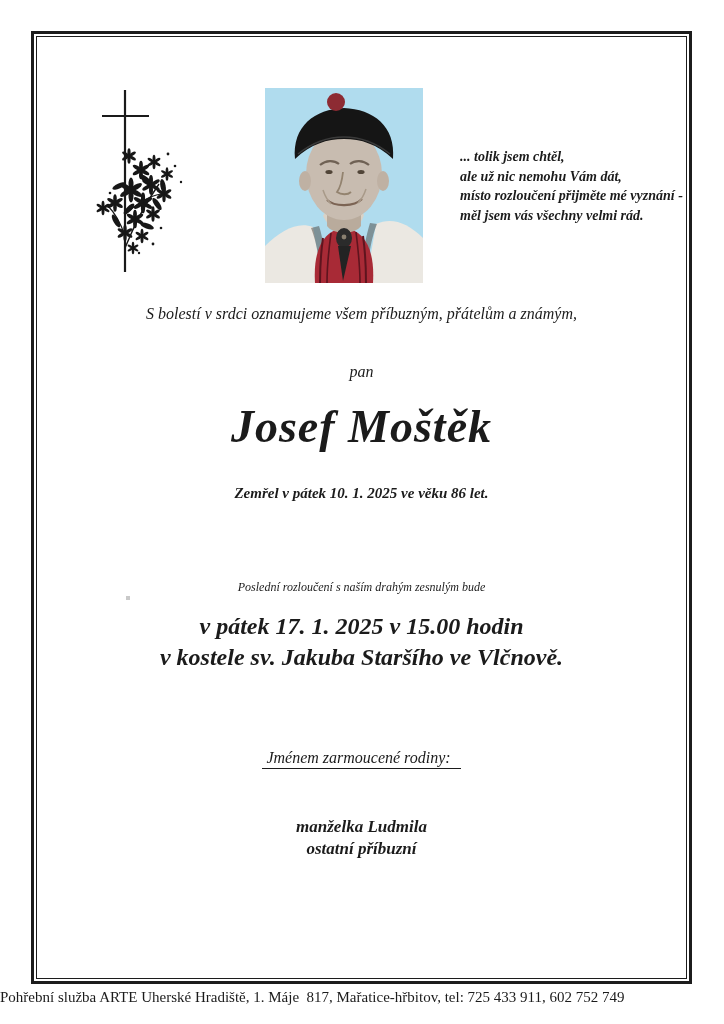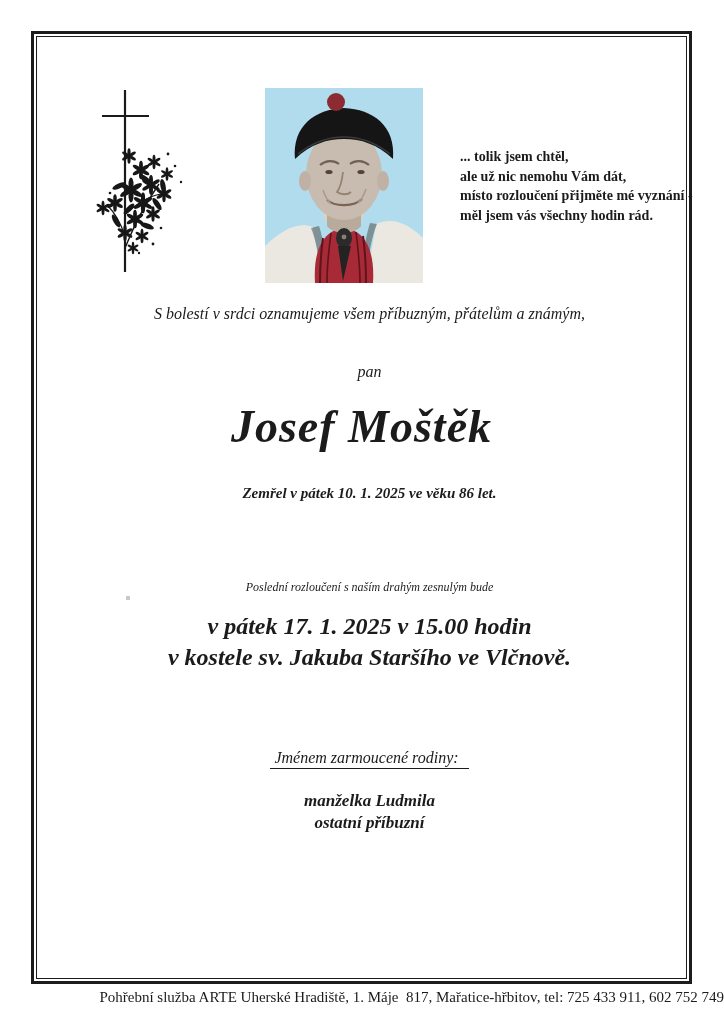--- a/index.html
+++ b/index.html
@@ -10,45 +10,45 @@
   }
   
   .frame{
     position:absolute;left:31px;top:31px;width:661px;height:953px;
     border:3.5px solid #1c1c1c;box-sizing:border-box;
   }
   .frame-inner{
     position:absolute;left:2px;top:2px;right:2px;bottom:2px;
     border:1.2px solid #1c1c1c;
   }
-  .centered{position:absolute;left:31px;width:661px;text-align:center;margin-left:8px;}
+  .centered{position:absolute;left:31px;width:661px;text-align:center;}
   
   .cross-flowers{position:absolute;left:95px;top:86px;width:115px;height:192px;}
   
   .portrait{position:absolute;left:265px;top:88px;width:158px;height:195px;overflow:hidden;}
   .portrait svg{display:block;width:100%;height:100%;}
   
   .poem{
     position:absolute;left:460px;top:147px;text-align:left;
-    font-weight:bold;font-size:14px;line-height:19.5px;
+    font-style:italic;font-weight:bold;font-size:14px;line-height:19.5px;
   }
   .announce{top:303px;font-style:italic;font-size:16px;line-height:21.5px;}
   .pan{top:363px;font-style:italic;font-size:16px;text-align:center;}
   .name{
     top:400px;font-style:italic;font-weight:bold;font-size:46px;line-height:54px;
     letter-spacing:1px;margin:0;
   }
   .died{top:485px;font-style:italic;font-weight:bold;font-size:15px;}
   .farewell-intro{top:580px;font-style:italic;font-size:12px;}
   .farewell-main{top:611px;font-style:italic;font-weight:bold;font-size:24px;line-height:31px;}
   .family-heading{top:749px;font-style:italic;font-size:16px;}
   .family-heading .u{border-bottom:1.2px solid #1b1b1b;padding:0 10px 2px 4px;text-align:center;}
-  .family-list{top:790px;font-style:italic;font-weight:bold;font-size:17px;line-height:21.5px;}
+  .family-list{top:816px;font-style:italic;font-weight:bold;font-size:17px;line-height:21.5px;}
   .footer{
-    position:absolute;left:0;top:989px;width:724px;text-align:right;
+    position:absolute;left:0;top:989px;width:724px;text-align:left;
     font-size:15px;white-space:pre-wrap;
   }
   .speck{position:absolute;left:126px;top:596px;width:4px;height:4px;background:#c9c9c9;}
 </style>
 </head>
 <body>
 
 <div class="frame">
   <div class="frame-inner"></div>
 </div>
@@ -147,21 +147,21 @@
     <ellipse cx="79" cy="150" rx="8" ry="10" fill="#2b2b2b"></ellipse>
     <path d="M73,158 L78,193 L86,158 Z" fill="#232323"></path>
     <circle cx="79" cy="149" r="2.4" fill="#8a8070"></circle>
   </svg>
 </div>
 
 <div class="poem">
   <div>... tolik jsem chtěl,</div>
   <div>ale už nic nemohu Vám dát,</div>
   <div>místo rozloučení přijměte mé vyznání -</div>
-  <div>měl jsem vás všechny hodin rád.</div>
+  <div>měl jsem vás všechny velmi rád.</div>
 </div>
 
 <div class="centered announce">
   <div>S bolestí v srdci oznamujeme všem příbuzným, přátelům a známým,</div>
 </div>
 
 <div class="centered pan">pan</div>
 
 <h1 class="centered name">Josef Moštěk</h1>
 

